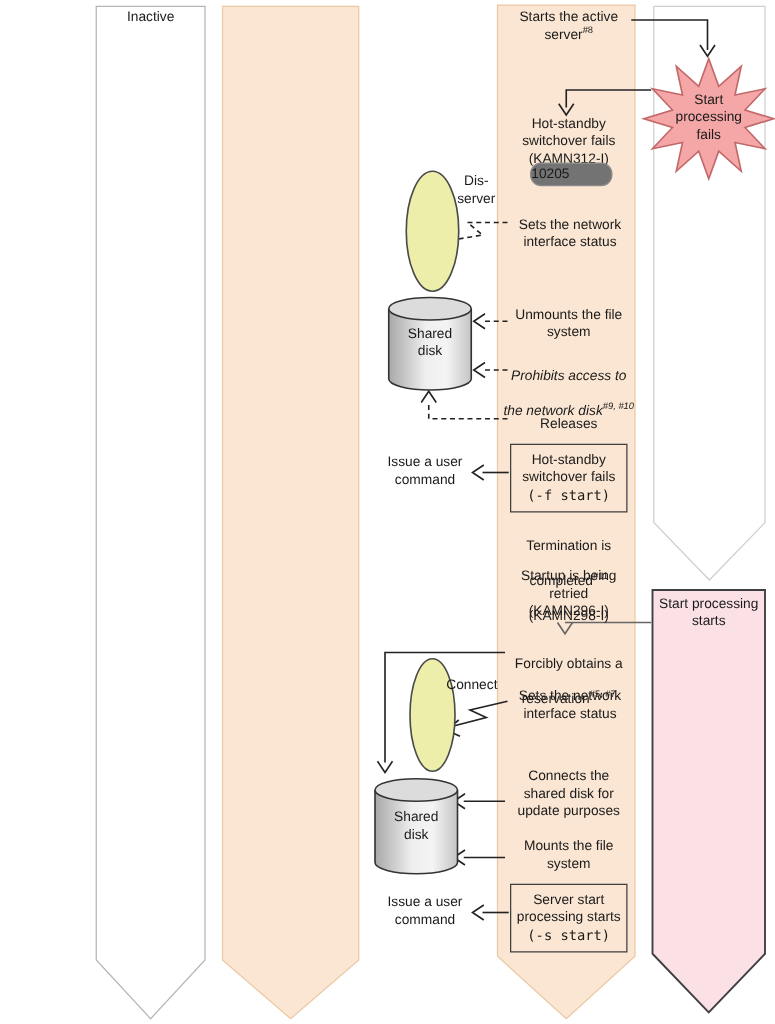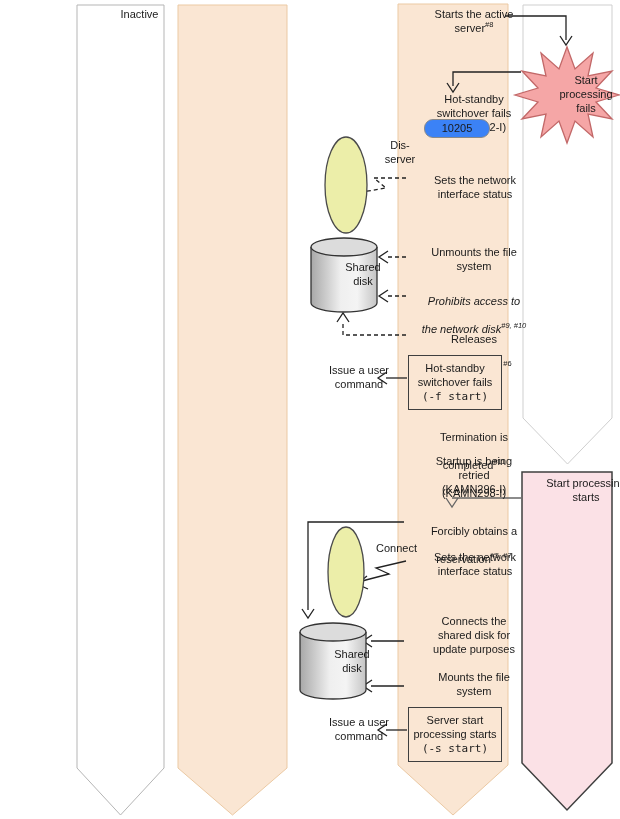--- a/index.html
+++ b/index.html
@@ -1,24 +1,24 @@
 <!DOCTYPE html>
 <html><head>
 <meta charset="utf-8">
 <style>
   html,body{margin:0;padding:0;background:#fff;}
   #stage{position:relative;width:620px;height:819px;background:#fff;overflow:hidden;
          font-family:"Liberation Sans",sans-serif;}
   #stage svg{position:absolute;left:0;top:0;}
   .txt{position:absolute;font-size:11px;line-height:1.27;color:#1a1a1a;
-       text-align:center;white-space:pre-line;margin-left:19px;}
+       text-align:center;white-space:pre-line;}
   .txt sup{font-size:7.5px;line-height:0;vertical-align:super;}
-  .pill{position:absolute;left:424px;top:119px;width:64px;height:17px;
-        border:1px solid #8a8a8a;border-radius:9px;background:#3b82f6;
-        font-size:11px;line-height:17px;text-align:center;color:#1a1a1a;}
+  .pill{position:absolute;left:424px;top:130px;width:64px;height:17px;
+        border:1px solid #8a8a8a;border-radius:9px;background:#737373;
+        font-size:11px;line-height:17px;color:#1a1a1a;}
   .cmdbox{position:absolute;width:94px;border:1.5px solid #3f3f3f;background:#FAE6D3;
           padding:6px 2px 5px 2px;box-sizing:border-box;text-align:center;
           font-size:11px;line-height:1.27;color:#1a1a1a;}
   .code{font-family:"DejaVu Sans Mono",monospace;font-size:11px;}
   .left-note{text-align:center;}
 </style>
 </head>
 <body>
 
 <div id="stage">

